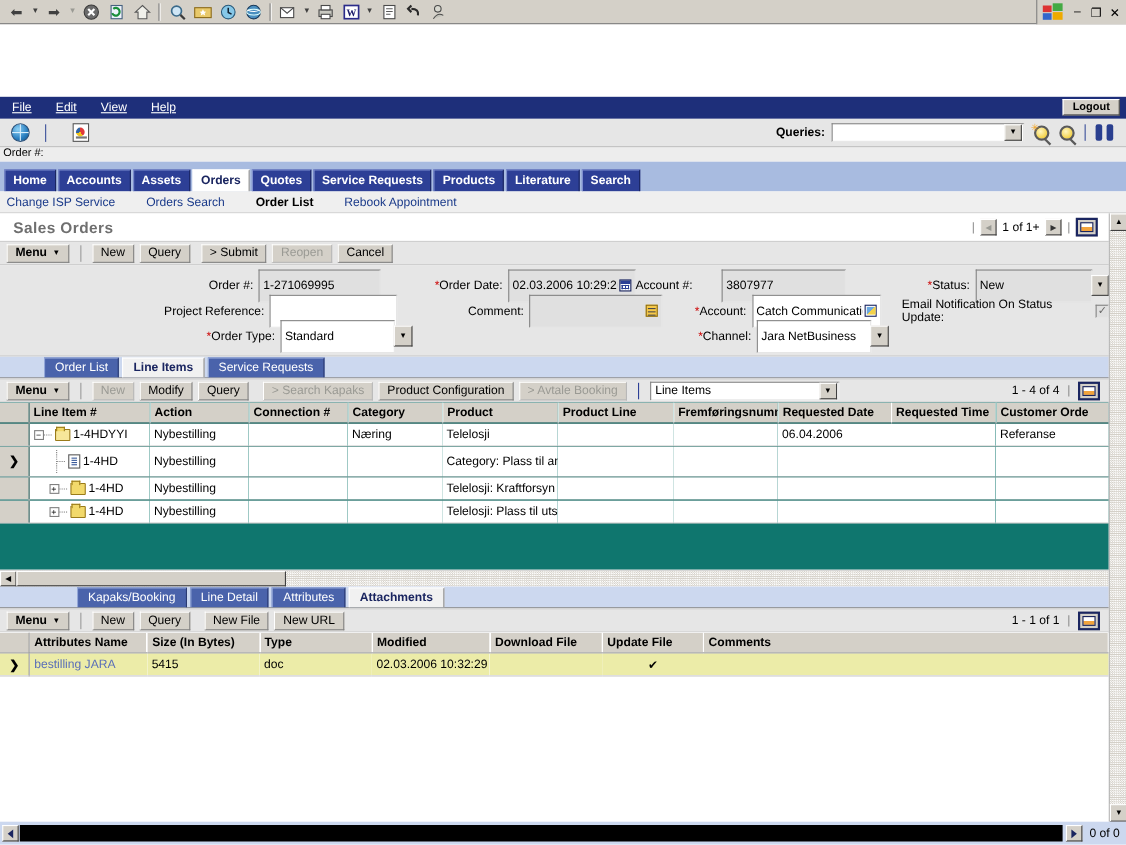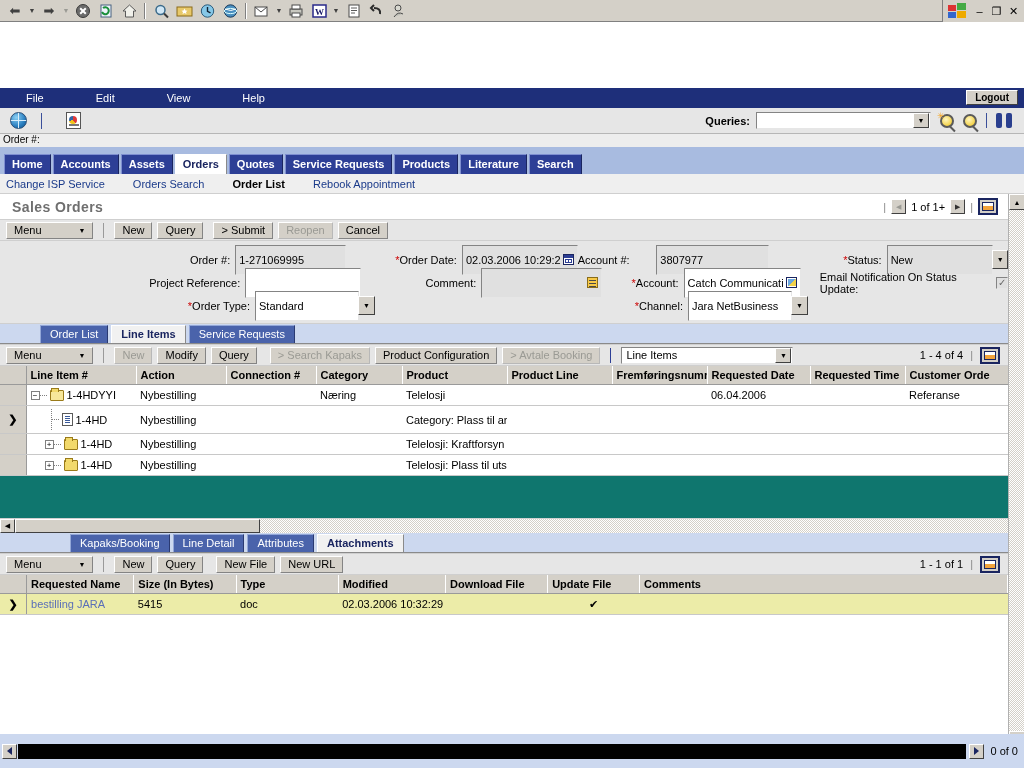--- a/index.html
+++ b/index.html
@@ -66,21 +66,21 @@
   .logo-net {
     font-family: "DejaVu Sans", sans-serif;
     font-size: 29px; color: #f7941e; font-weight: 600; line-height: 1;
   }
 
   
   .menubar {
     position: absolute; left: 0; top: 88px; width: 1024px; height: 20px;
     background: #1e2f7a; display: flex; align-items: center;
   }
-  .menubar .mi { color: #fff; font-size: 11px; padding: 0 26px; cursor: default; }
+  .menubar .mi { color: #fff; font-size: 11px; padding: 0 11px; cursor: default; text-decoration: underline; }
   .logout-btn {
     position: absolute; right: 6px; top: 2px;
     background: #d4d0c8; color: #000; font-size: 10px; font-weight: bold;
     border: 1px solid; border-color: #fff #404040 #404040 #fff;
     padding: 1px 8px;
   }
 
   
   .apptool {
     position: absolute; left: 0; top: 108px; width: 1024px; height: 26px;
@@ -189,21 +189,21 @@
   .btnbar {
     background:#e6e6e6; border-top:1px solid #cfcfcf; border-bottom:1px solid #cfcfcf;
     display:flex; align-items:center; padding:3px 6px; gap:5px; height:22px;
   }
   .btn {
     background:#d4d0c8; font-size:11px; padding:1px 7px; height:17px;
     border:1px solid; border-color:#fff #848484 #848484 #fff;
     outline:1px solid transparent;
     display:flex;align-items:center; white-space:nowrap; color:#000;
   }
-  .btn.menu { font-weight:normal;gap:32px; }
+  .btn.menu { font-weight:bold; }
   .btn.disabled { color:#9a9a94; border-color:#fff #b8b8b8 #b8b8b8 #fff; }
   .btn .mcaret { font-size:7px; margin-left:5px; }
   .bsep { width:1px;height:15px;background:#9a9a9a;margin:0 5px; }
   .bsep-blue { width:1px;height:15px;background:#2d3f96;margin:0 5px; }
   .bar-right { margin-left:auto; display:flex; align-items:center; gap:7px;
                font-size:11px; padding-right:2px; }
   .selbox {
     width:172px;height:17px;background:#fff;
     border:1px solid; border-color:#848484 #e6e6e6 #e6e6e6 #848484;
     display:flex;align-items:center;font-size:11px;
@@ -297,21 +297,21 @@
              border-top:1px solid #d0d0d0; }
   .hs-btn { width:15px;height:14px;background:#d4d0c8;
             border:1px solid;border-color:#fff #404040 #404040 #fff;
             display:flex;align-items:center;justify-content:center;font-size:7px;flex:none;}
   .hs-track { flex:1; height:14px;
     background: repeating-conic-gradient(#fff 0% 25%, #d4d0c8 0% 50%) 0 0/2px 2px; position:relative;}
   .hs-thumb { position:absolute;left:0;top:0;height:14px;
               background:#d4d0c8;border:1px solid;border-color:#fff #404040 #404040 #fff;}
 
   
-  .statusbar { position:absolute; left:0; bottom:0; width:1024px; height:34px;
+  .statusbar { position:absolute; left:0; bottom:0; width:1024px; height:21px;
                background:#ccd8ef; display:flex; align-items:center; }
   .sb-left { width:15px;height:15px;background:#d4d0c8;margin-left:2px;
              border:1px solid;border-color:#fff #404040 #404040 #fff;
              display:flex;align-items:center;justify-content:center; }
   .sb-arrow { width:0;height:0;border-top:4px solid transparent;
               border-bottom:4px solid transparent; }
   .sb-arrow.l { border-right:5px solid #1a2560; }
   .sb-arrow.r { border-left:5px solid #1a2560; }
   .sb-black { flex:1; height:15px; background:#000; margin:0 1px; }
   .sb-count { font-size:11px; padding:0 6px; white-space:nowrap; }
@@ -778,21 +778,21 @@
             <col style="width:100px">
             <col style="width:100px">
           <col style="width:105px">
             <col style="width:100px">
             <col style="width:90px">
             <col style="width:360px">
         </colgroup>
         <tbody>
             <tr>
           <th class="sel-col"></th>
-          <th>Requested Name</th>
+          <th>Attributes Name</th>
           <th>Size (In Bytes)</th>
           <th>Type</th>
           <th>Modified</th>
           <th>Download File</th>
           <th>Update File</th>
           <th>Comments</th>
         </tr>
         <tr class="hl">
           <td class="sel-col rowmark">❯</td>
           <td>

